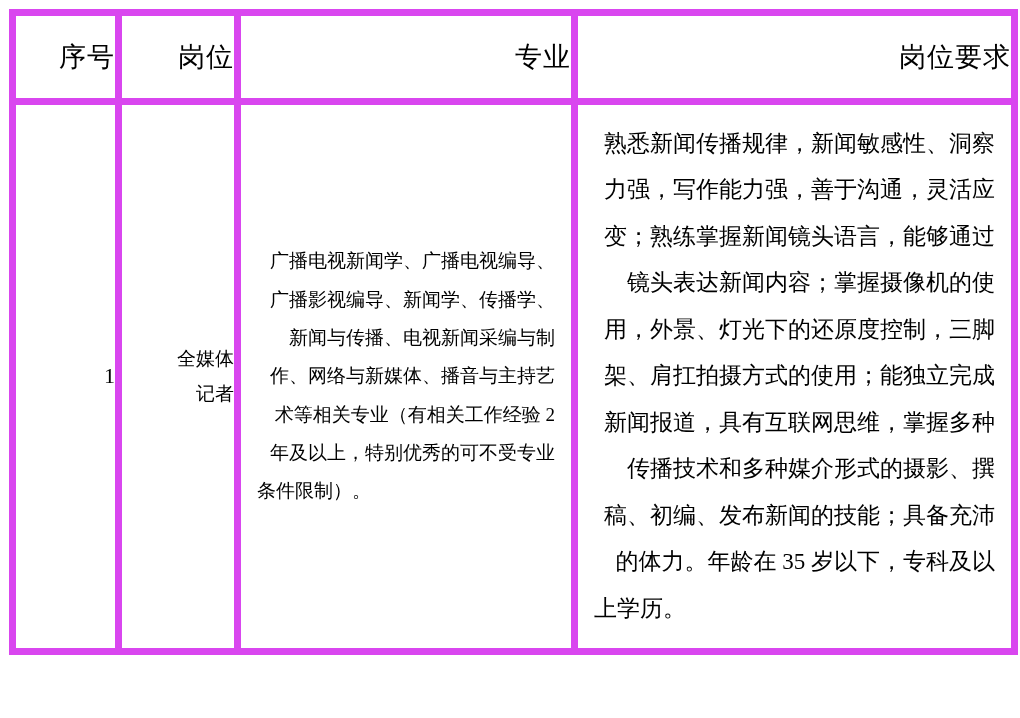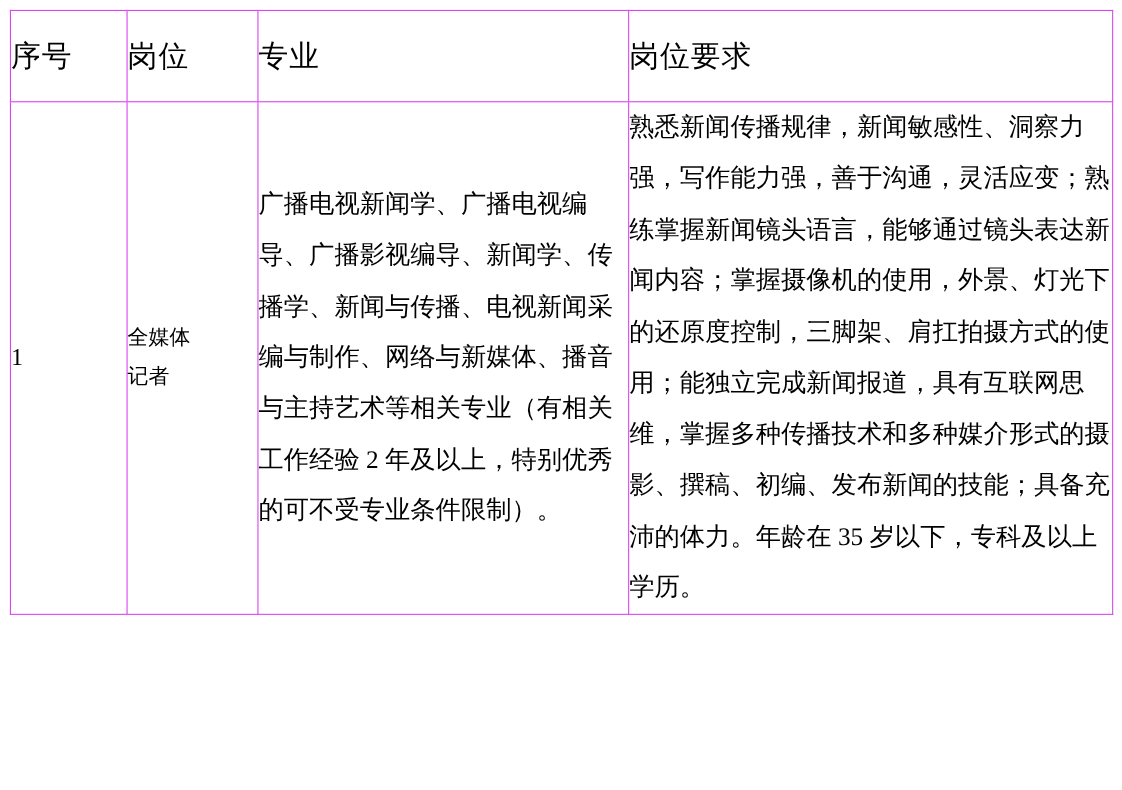--- a/index.html
+++ b/index.html
@@ -22,23 +22,23 @@
     padding: 9px 9px 0 9px;
   }
   table.job-table {
     width: 1002px;
     border-collapse: collapse;
     table-layout: fixed;
     border: 1px solid #231f20;
   }
   table.job-table th,
   table.job-table td {
-    border: 1px solid #d946ef;
+    border: 7px solid #d946ef;
     vertical-align: middle;
-    text-align: left;
+    text-align: right;
     padding: 0;
   }
   thead th {
     height: 82px;
     font-weight: normal;
     font-size: 27px;
     letter-spacing: 1px;
   }
   col.c-no    { width: 106px; }
   col.c-post  { width: 119px; }
@@ -48,37 +48,37 @@
   td.cell-no {
     font-size: 22px;
     font-family: "Liberation Serif", "DejaVu Serif", serif;
   }
   td.cell-post {
     font-size: 19px;
     line-height: 1.85;
     padding: 0 10px;
   }
   td.cell-major {
-    font-size: 23px;
+    font-size: 19px;
     line-height: 2.02;
     text-align: justify;
     text-align-last: left;
     padding: 14px 18px 16px 18px;
     vertical-align: middle;
   }
   td.cell-req {
     font-size: 23px;
     line-height: 2.02;
     text-align: justify;
     text-align-last: left;
     padding: 14px 16px 16px 18px;
     vertical-align: middle;
   }
   .post-line { display: block; }
-  .para { margin: 0; }
+  .para { margin: 16px; }
 </style>
 </head>
 <body>
 
 <div class="page">
   <table class="job-table">
     <colgroup>
       <col class="c-no">
       <col class="c-post">
       <col class="c-major">

